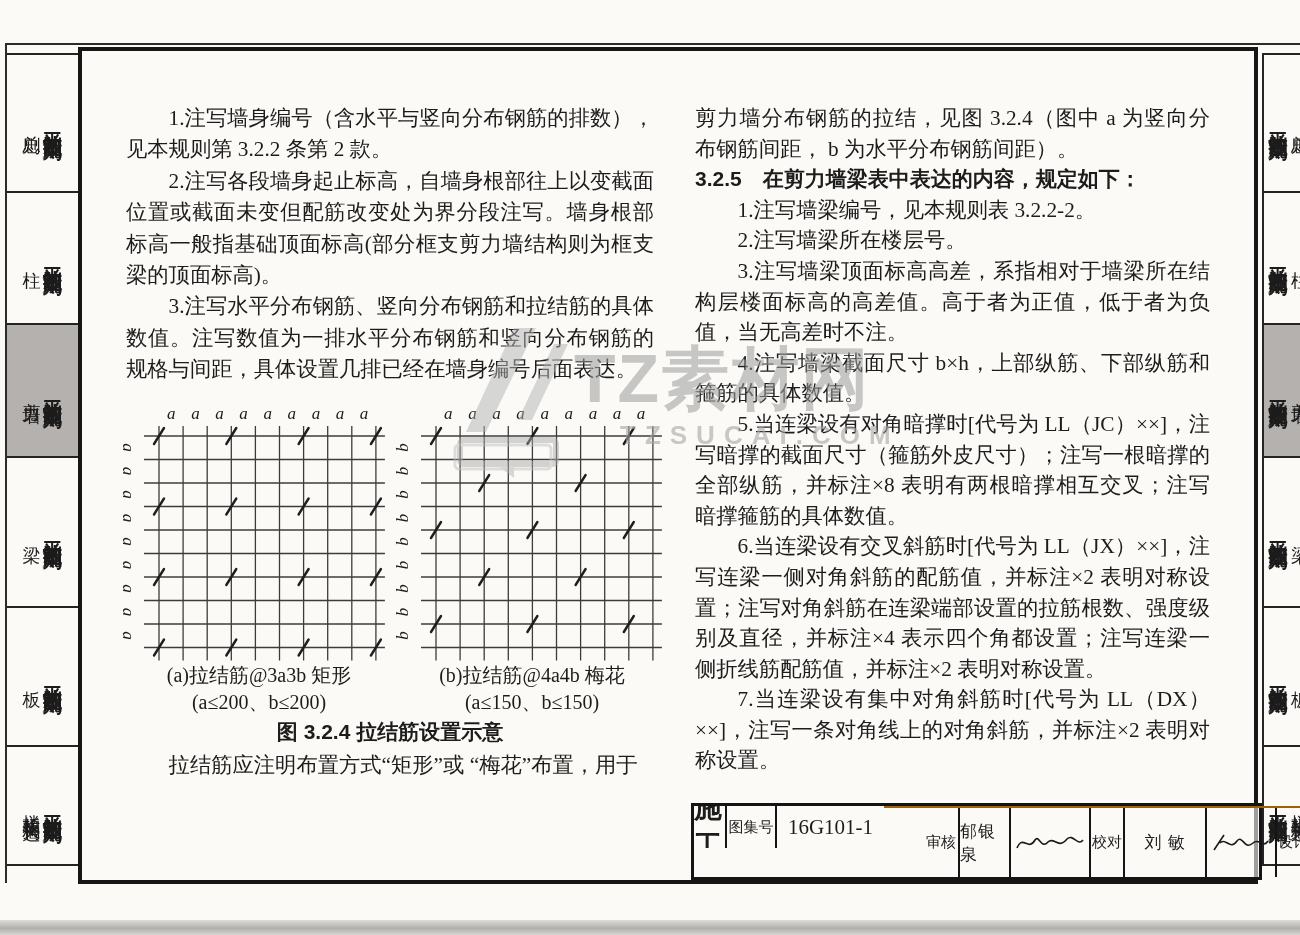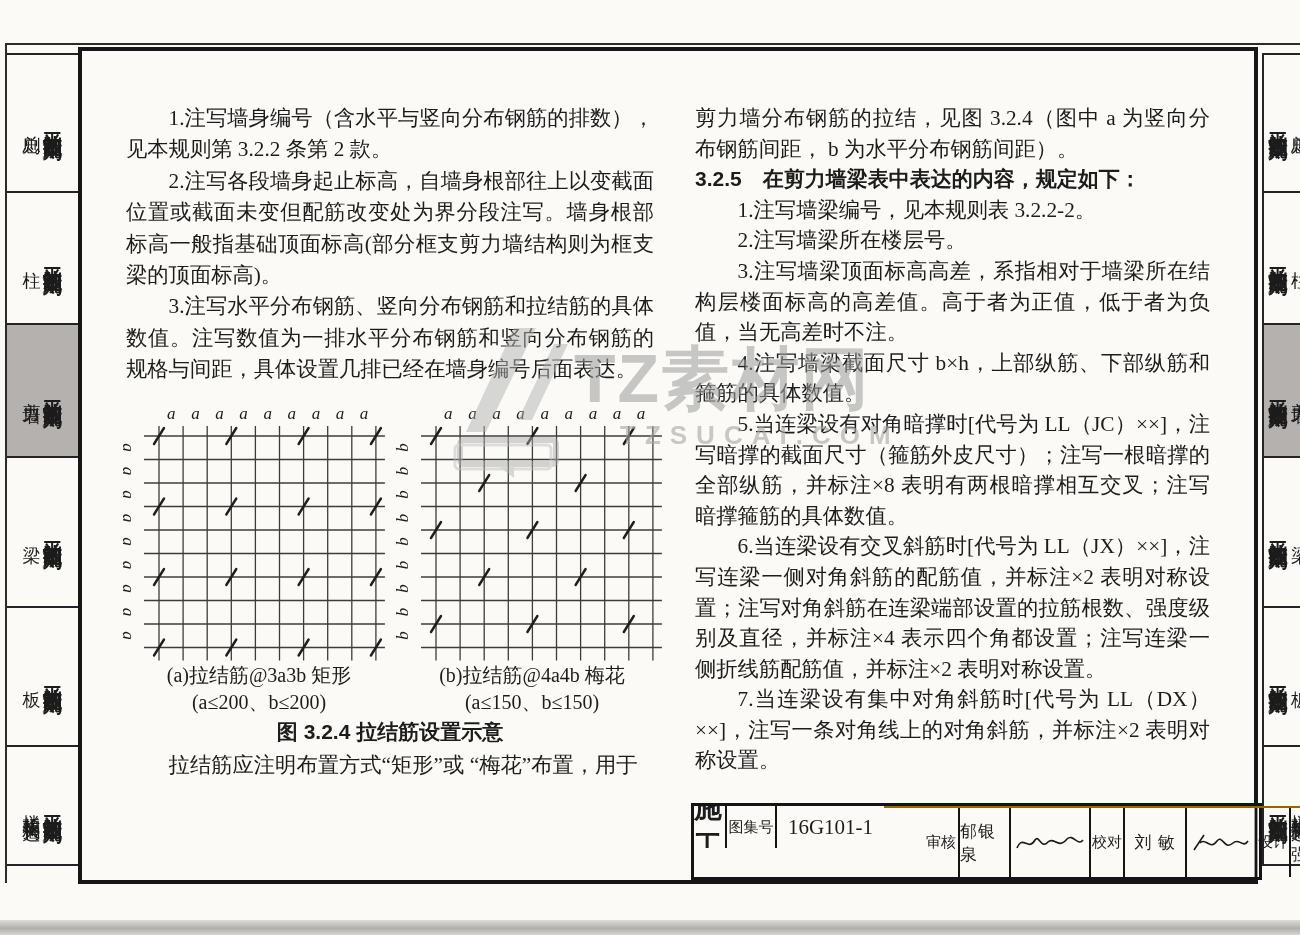--- a/index.html
+++ b/index.html
@@ -55,21 +55,21 @@
           box-sizing:border-box;background:rgba(251,250,247,.6);display:flex;z-index:7;margin-left:8px;}
   .tb-row{display:flex;flex-direction:row;box-sizing:border-box;}
   .tb-row1{height:42px;} .tb-row2{flex:1;border-top:2px solid #a16207;padding-left:40px;}
   .tb-cell{box-sizing:border-box;display:flex;align-items:center;justify-content:center;overflow:hidden;}
   .bl{border-left:2px solid #141414;}
   .tb-title{flex:1;font-family:"Liberation Sans","DejaVu Sans",sans-serif;font-weight:700;
             font-size:28px;letter-spacing:3px;}
   .tb-atlas-label{width:50px;font-size:15px;}
   .tb-atlas-no{width:109px;font-size:21px;}
   .tb-lab{font-size:15px;} .tb-name{font-size:17px;letter-spacing:1px;}
-  .w34{width:34px;} .w60{width:51px;} .w80{width:80px;} .w62{width:62px;}
+  .w34{width:34px;} .w60{width:51px;} .w80{width:80px;} .w62{width:82px;}
   .w70{width:70px;} .w52{width:49px;} .w42{width:42px;} .w40{width:40px;}
   .tb-page-no{flex:1;font-size:20px;}
   .sig svg{display:block;}
 </style>
 </head>
 <body>
 
 <div class="canvas">
 
   <div class="rule-top"></div>

